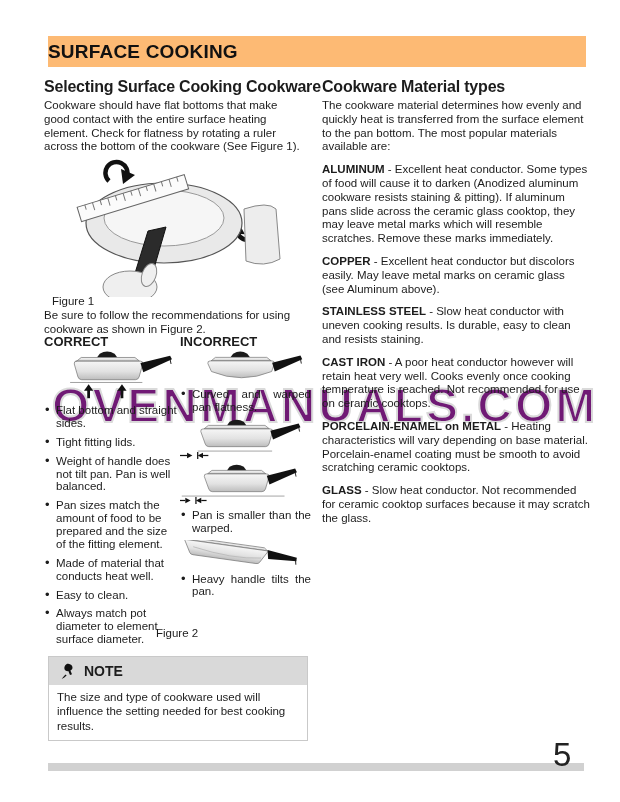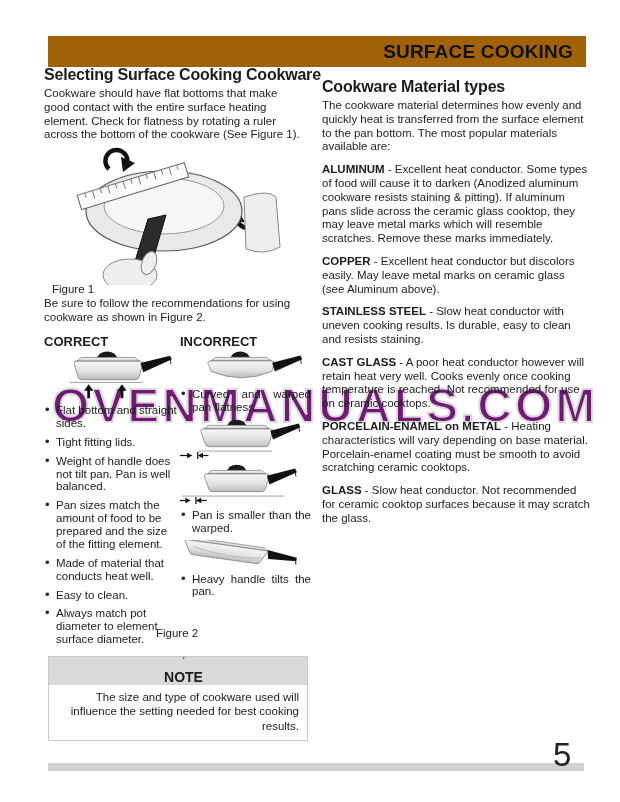--- a/index.html
+++ b/index.html
@@ -2,30 +2,30 @@
 <html><head>
 <meta charset="utf-8">
 <style>
   * { margin:0; padding:0; box-sizing:border-box; }
   body { background:#888; font-family:"Liberation Sans","DejaVu Sans",sans-serif; }
   .page { position:relative; width:620px; height:802px; background:#ffffff; overflow:hidden;
           color:#1c1c1c; margin:0 auto; }
 
   
   .header-bar { position:absolute; left:48px; top:36px; width:538px; height:31px;
-                background:#a16207; display:flex; align-items:center; justify-content:flex-end;
+                background:#fdba74; display:flex; align-items:center; justify-content:flex-start;
                 padding-right:13px; }
   .header-bar .title { font-size:19px; font-weight:bold; letter-spacing:.2px; color:#111; }
 
   
   .watermark { position:absolute; left:52px; top:378px; z-index:0; pointer-events:none;
                font-size:48px; font-weight:bold; letter-spacing:3px; color:#701a75;
                -webkit-text-stroke:2px #dadada; white-space:nowrap; }
 
-  .col-left  { position:absolute; left:44px;  top:66px; width:262px; z-index:2; }
+  .col-left  { position:absolute; left:44px;  top:78px; width:262px; z-index:2; }
   .col-right { position:absolute; left:322px; top:78px; width:268px; z-index:2; }
 
   h1.sec { font-size:16px; font-weight:bold; letter-spacing:-0.2px; margin-bottom:3px; white-space:nowrap; }
   p.body { font-size:11.5px; line-height:1.2; }
   .col-right p.body { margin-bottom:9px; }
   .mat b { font-weight:bold; }
 
   .fig1-wrap { margin:5px 0 0 8px; width:232px; }
   .fig-caption { font-size:11.5px; color:#1c1c1c;text-align:center; }
   .fig1-caption { width:232px; text-align:left; padding-right:28px; margin:-6px 0 2px 8px; }
@@ -36,23 +36,23 @@
   .ci-head { font-size:13px; font-weight:bold; margin-bottom:2px; }
   ul.blist { list-style:none; }
   ul.blist li { position:relative; font-size:11.5px; line-height:1.12; padding-left:12px; margin-bottom:6px; }
   ul.blist li::before { content:"\2022"; position:absolute; left:1px; top:-1px; font-size:13px; }
   .incorrect-col ul.blist li { text-align:justify; margin-bottom:5px; }
   .pan-fig { display:block; margin:2px 0 3px 0; }
   .fig2-caption { position:absolute; left:156px; top:627px; z-index:2; }
 
   
   .note-box { position:absolute; left:48px; top:656px; width:260px; border:1px solid #c9c9c9; z-index:2; background:#fff; }
-  .note-head { background:#d9d9d9; height:28px; display:flex; align-items:center; gap:9px; padding-left:11px;flex-direction:column; }
+  .note-head { background:#d9d9d9; height:28px; display:flex; align-items:center; gap:9px; padding-left:11px; }
   .note-head .note-title { font-size:14px; font-weight:bold; }
-  .note-body { font-size:11.5px; line-height:1.25; padding:5px 8px 7px 8px;text-align:right; }
+  .note-body { font-size:11.5px; line-height:1.25; padding:5px 8px 7px 8px; }
 
   
   .footer-bar { position:absolute; left:48px; top:763px; width:536px; height:8px; background:#d1d1d1; z-index:1; }
   .page-num { position:absolute; left:553px; top:736px; font-size:33px; color:#222; z-index:2; }
 </style>
 </head>
 <body>
 
 <div class="page">
 
@@ -240,21 +240,21 @@
     <div class="note-body">The size and type of cookware used will influence the setting needed for best cooking results.</div>
   </div>
 
   <div class="col-right">
     <h1 class="sec">Cookware Material types</h1>
     <p class="body">The cookware material determines how evenly and quickly heat is transferred from the surface element to the pan bottom. The most popular materials available are:</p>
 
     <p class="body mat"><b>ALUMINUM</b><span> - Excellent heat conductor. Some types of food will cause it to darken (Anodized aluminum cookware resists staining &amp; pitting). If aluminum pans slide across the ceramic glass cooktop, they may leave metal marks which will resemble scratches. Remove these marks immediately.</span></p>
     <p class="body mat"><b>COPPER</b><span> - Excellent heat conductor but discolors easily. May leave metal marks on ceramic glass (see Aluminum above).</span></p>
     <p class="body mat"><b>STAINLESS STEEL</b><span> - Slow heat conductor with uneven cooking results. Is durable, easy to clean and resists staining.</span></p>
-    <p class="body mat"><b>CAST GLASS</b><span> - A poor heat conductor however will retain heat very well. Cooks evenly once cooking temperature is reached. Not recommended for use on ceramic cooktops.</span></p>
+    <p class="body mat"><b>CAST IRON</b><span> - A poor heat conductor however will retain heat very well. Cooks evenly once cooking temperature is reached. Not recommended for use on ceramic cooktops.</span></p>
     <p class="body mat"><b>PORCELAIN-ENAMEL on METAL</b><span> - Heating characteristics will vary depending on base material. Porcelain-enamel coating must be smooth to avoid scratching ceramic cooktops.</span></p>
     <p class="body mat"><b>GLASS</b><span> - Slow heat conductor. Not recommended for ceramic cooktop surfaces because it may scratch the glass.</span></p>
   </div>
 
   <div class="footer-bar"></div>
   <div class="page-num">5</div>
 
 </div>
 
 </body></html>

